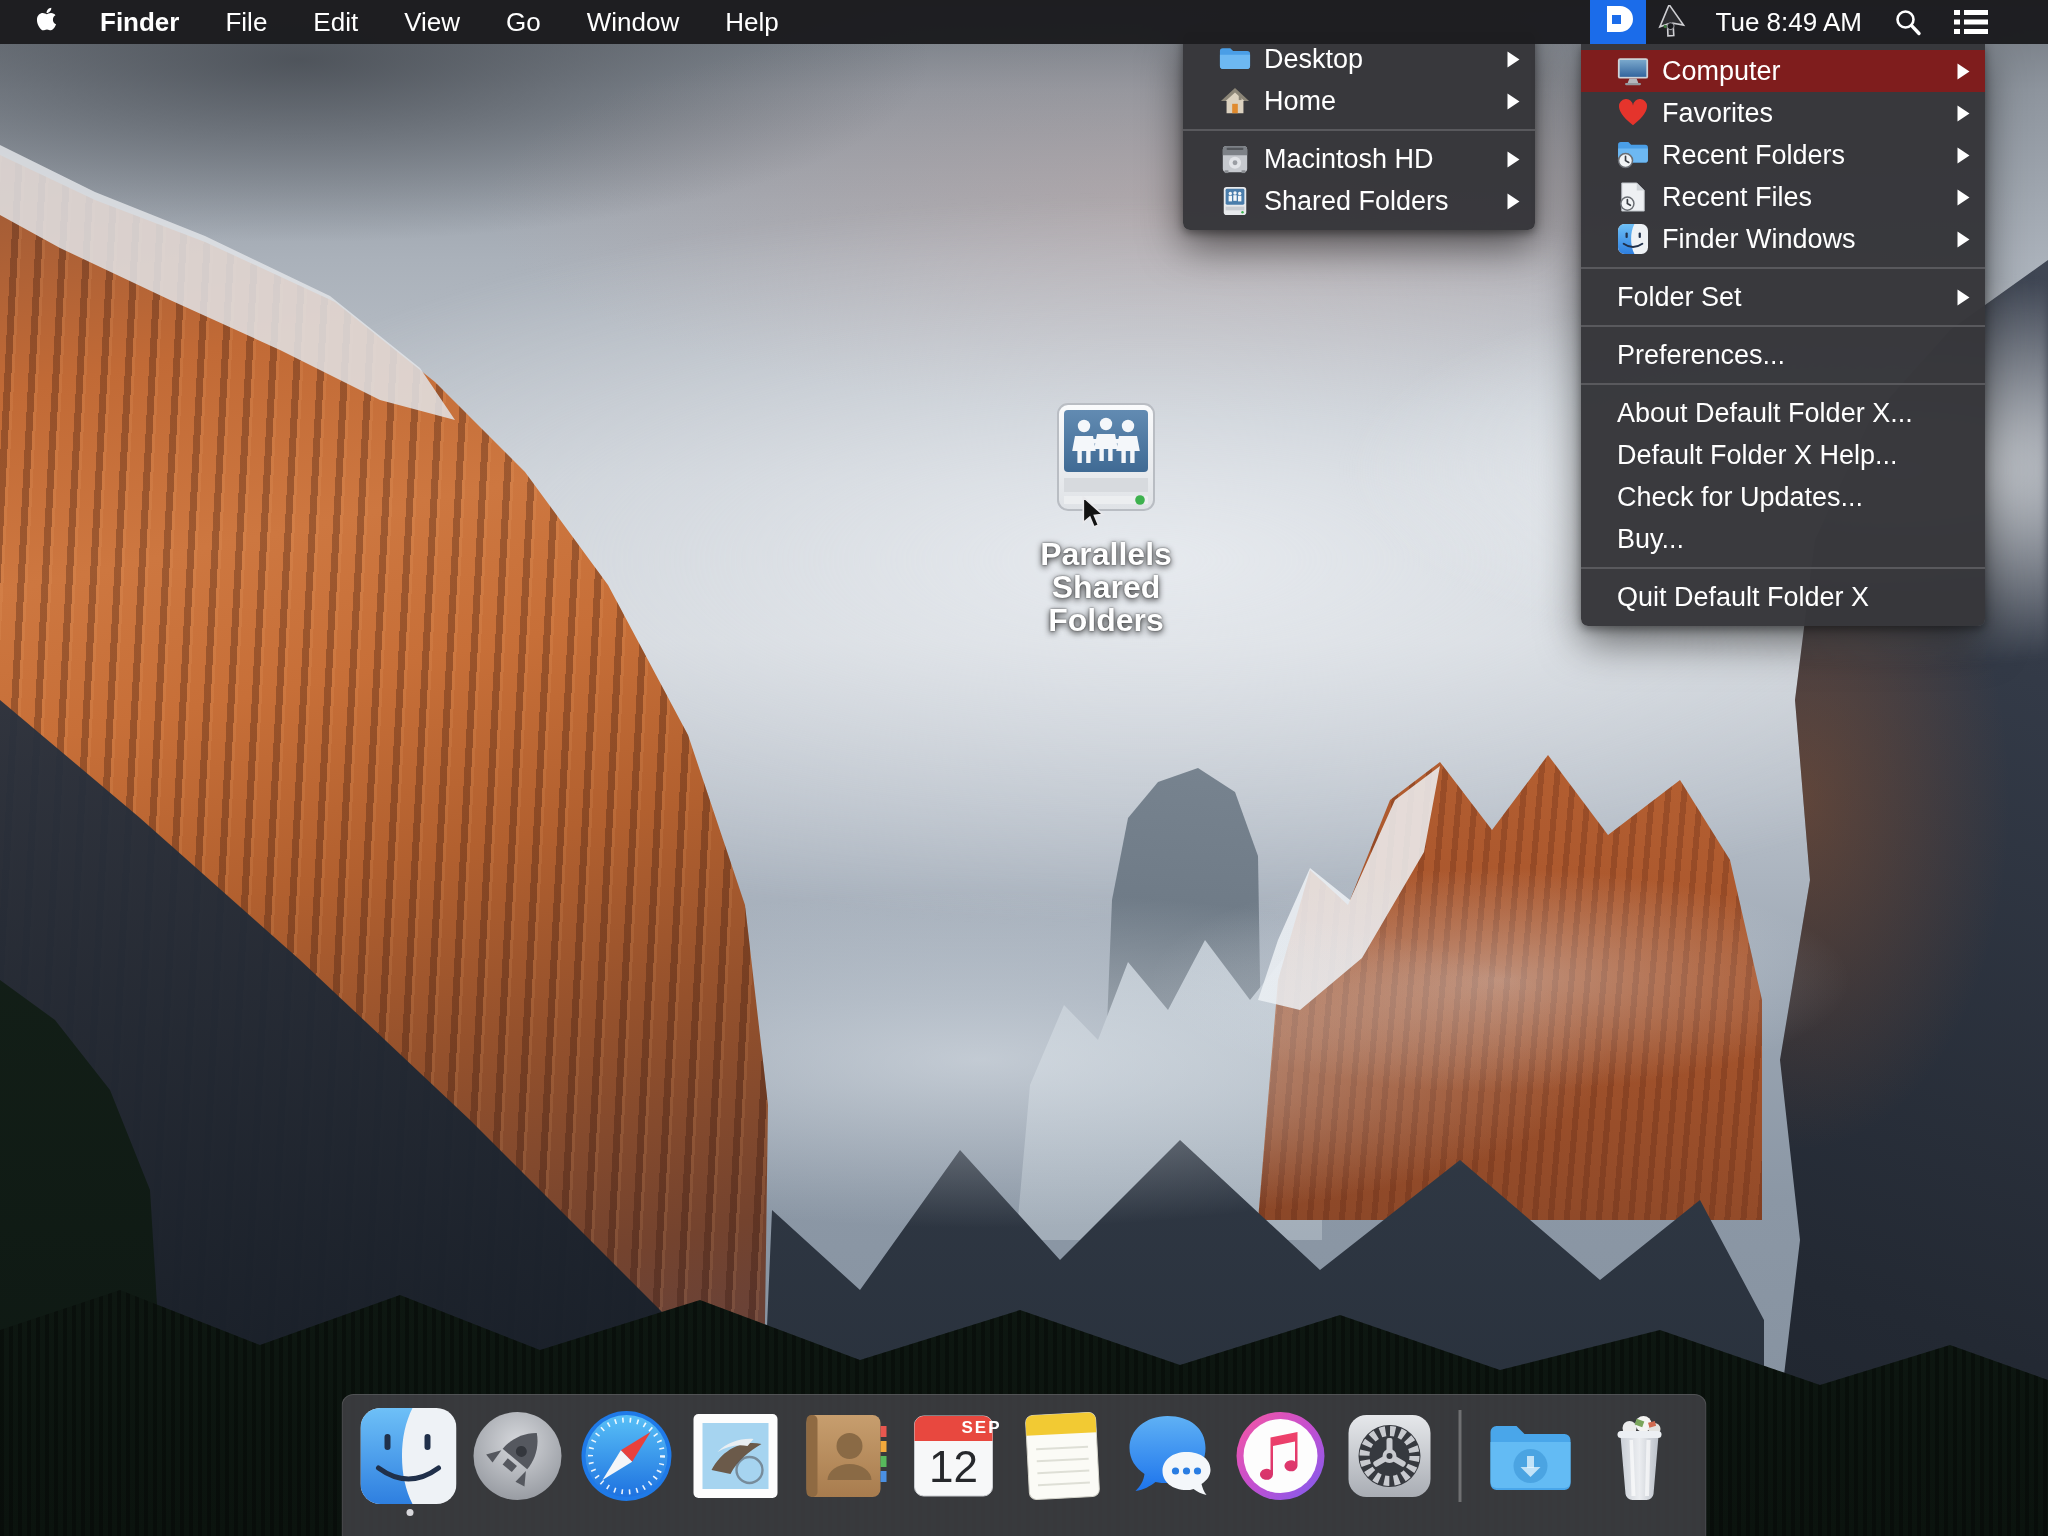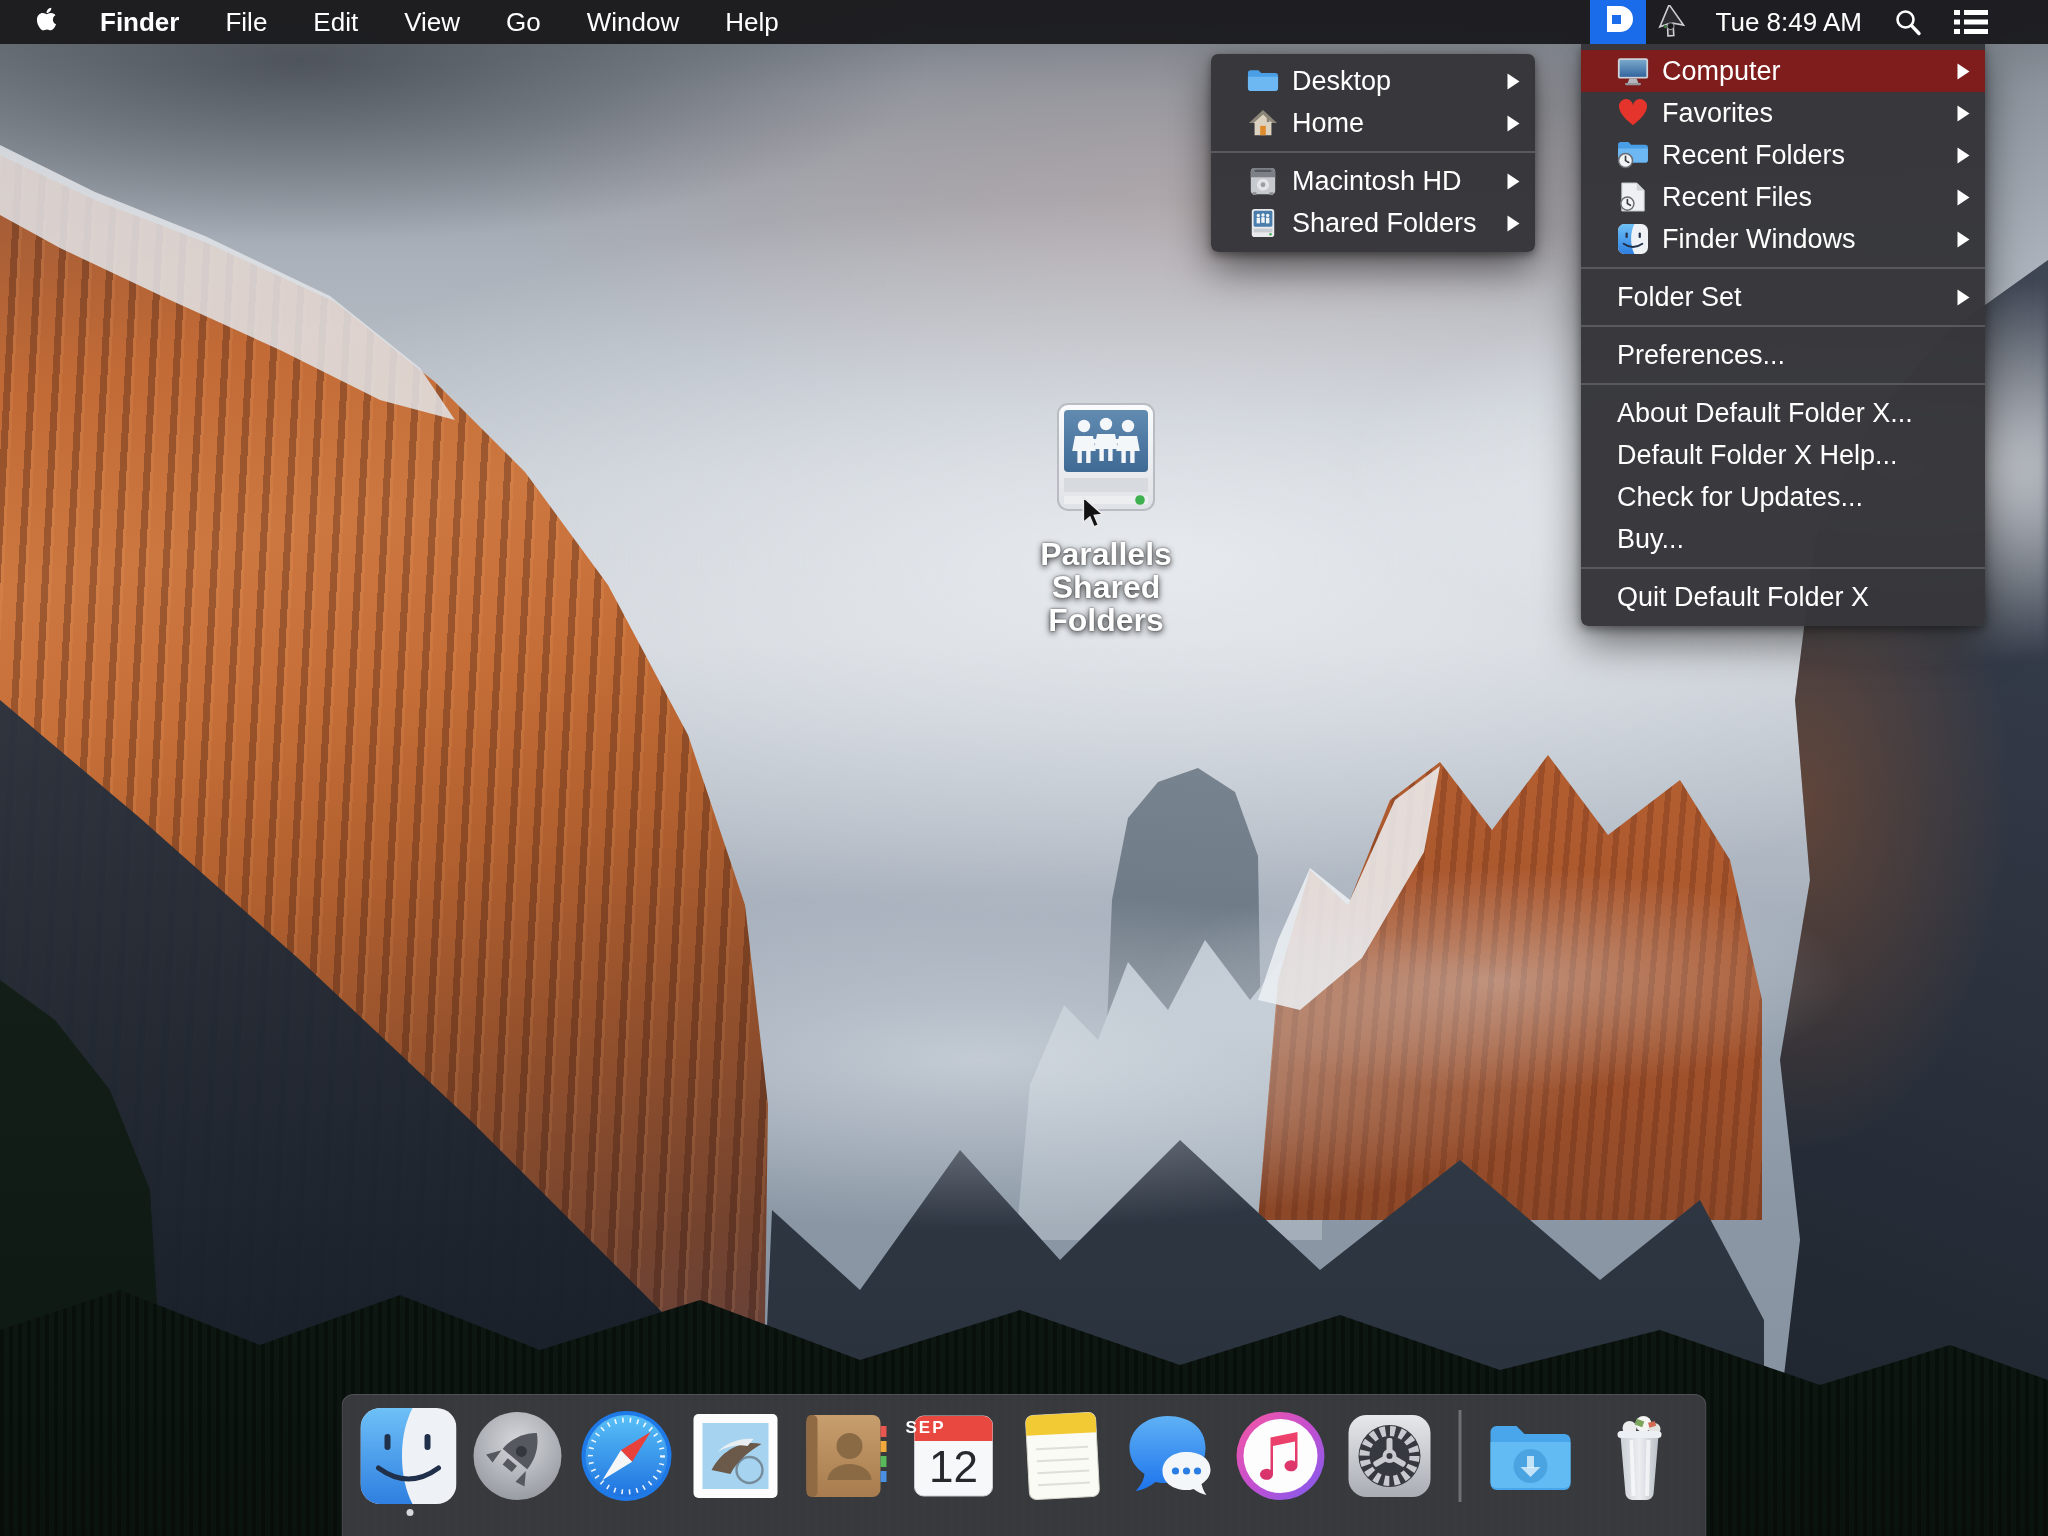--- a/index.html
+++ b/index.html
@@ -57,21 +57,21 @@
         border-radius:0 0 7px 7px;box-shadow:0 16px 42px rgba(0,0,0,.55),0 3px 10px rgba(0,0,0,.4);
         padding:6px 0 8px 0;}
   .mi{height:42px;display:flex;align-items:center;padding:0 14px 0 36px;}
   .mi .mic{width:32px;height:32px;margin-right:13px;display:flex;align-items:center;justify-content:center;flex:0 0 32px;}
   .mi .mlb{flex:1;white-space:nowrap;overflow:hidden;}
   .mi .arr{margin-left:10px;display:flex;align-items:center;}
   .mi.hl{background:#7f1d1d;}
   .mi.disabled .mlb{color:#8e8e93;}
   .mi.disabled .mic{opacity:.55;}
   .msep{height:2px;background:#59595d;margin:7px 0;}
-  .submenu-left{left:1183px;top:54px;width:324px;border-radius:7px;margin-left:28px;}
+  .submenu-left{left:1183px;top:32px;width:352px;border-radius:7px;}
   .dfx-menu{left:1581px;top:44px;width:404px;}
   
   .desk-icon{position:absolute;left:1000px;top:402px;width:212px;text-align:center;z-index:10;}
   .desk-icon .art{position:relative;width:112px;height:120px;margin:0 auto;}
   .desk-icon .cursor{position:absolute;left:30px;top:94px;}
   .di-label{margin-top:16px;color:#fff;font-size:32px;font-weight:700;line-height:33px;
             text-shadow:0 2px 6px rgba(0,0,0,.85),0 0 2px rgba(0,0,0,.6);}
   
   .dock{position:absolute;left:50%;bottom:0;transform:translateX(-50%);height:128px;z-index:20;
         background:rgba(66,66,70,.84);border:1px solid rgba(255,255,255,.12);border-bottom:none;
@@ -486,21 +486,21 @@
           <rect x="84" y="33" width="6" height="11" fill="#f2a93b"></rect>
           <rect x="84" y="48" width="6" height="11" fill="#57b85c"></rect>
           <rect x="84" y="63" width="6" height="11" fill="#4a90e2"></rect>
         </svg>
     </div>
     <div class="ditem">
       <svg width="96" height="96" viewBox="0 0 96 96">
           <rect x="9" y="8" width="78" height="80" rx="9" fill="#f7f8f9" stroke="#c9ccd0" stroke-width="1"></rect>
           <path d="M9 17 a9 9 0 0 1 9 -9 h60 a9 9 0 0 1 9 9 v16 H9 Z" fill="#e8483f"></path>
         </svg>
-      <div style="position:absolute;left:0;top:10px;width:96px;text-align:left;color:#fff;font-size:17px;font-weight:700;letter-spacing:2px;">SEP</div>
+      <div style="position:absolute;left:0;top:10px;width:96px;text-align:right;color:#fff;font-size:17px;font-weight:700;letter-spacing:2px;">SEP</div>
       <div style="position:absolute;left:0;top:34px;width:96px;text-align:center;color:#26282c;font-size:44px;font-weight:400;">12</div>
     </div>
     <div class="ditem">
       <svg width="96" height="96" viewBox="0 0 96 96">
           <rect x="13" y="6" width="70" height="84" rx="7" fill="#fbfbf6" stroke="#d3d3ca" stroke-width="1" transform="rotate(-3 48 48)"></rect>
           <path d="M13 13 a7 7 0 0 1 7 -7 h56 a7 7 0 0 1 7 7 v13 H13 Z" fill="#f2ca33" transform="rotate(-3 48 48)"></path>
           <g transform="rotate(-3 48 48)" stroke="#dedfd6" stroke-width="2">
             <line x1="22" y1="40" x2="74" y2="40"></line>
             <line x1="22" y1="52" x2="74" y2="52"></line>
             <line x1="22" y1="64" x2="74" y2="64"></line>

